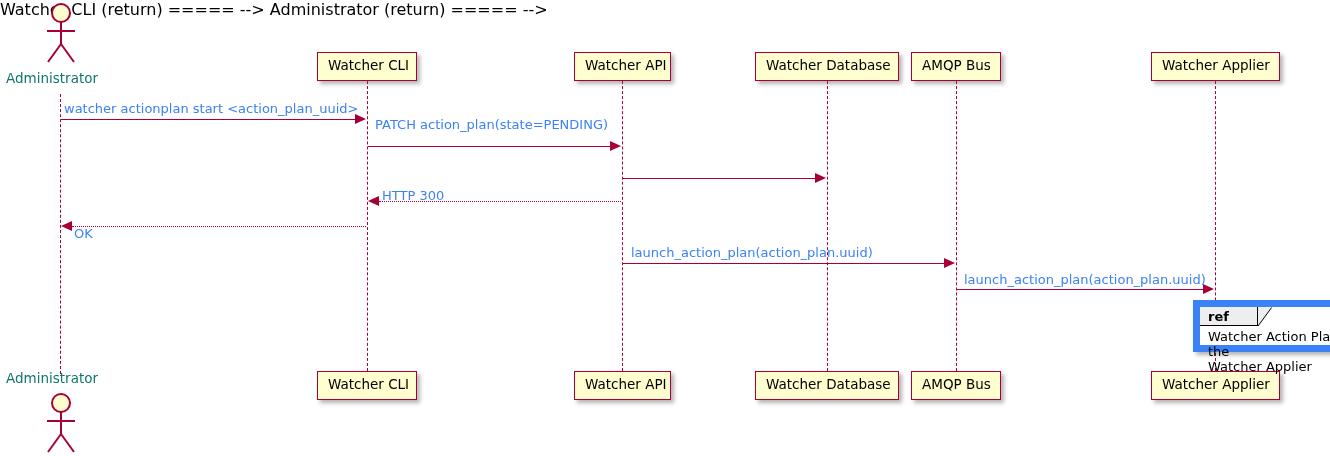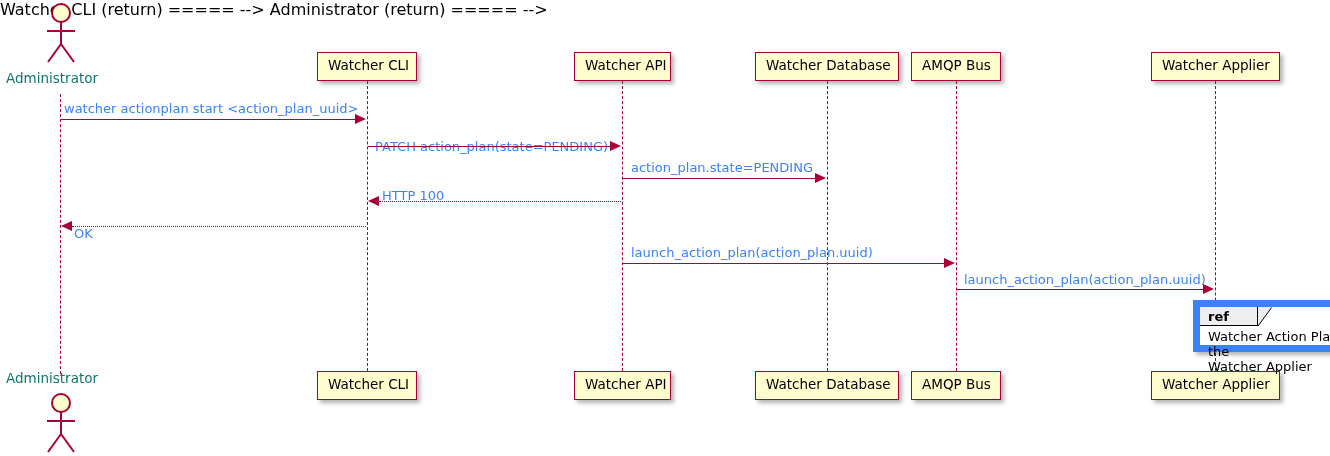--- a/index.html
+++ b/index.html
@@ -165,31 +165,30 @@
   <div class="participant" style="left:1151px; top:52px; width:129px;">
     <span>Watcher Applier</span>
   </div>
 
   
   <div class="msg-label" style="left:64px; top:101px;">watcher actionplan start &lt;action_plan_uuid&gt;</div>
   <div class="msg-line" style="left:61px; top:119px; width:295px;"></div>
   <div class="arrowhead right" style="left:355px; top:114px;"></div>
 
   
-  <div class="msg-label" style="left:375px; top:139px;">PATCH action_plan(state=PENDING)</div>
+  <div class="msg-label" style="left:375px; top:117px;">PATCH action_plan(state=PENDING)</div>
   <div class="msg-line" style="left:368px; top:146px; width:243px;"></div>
   <div class="arrowhead right" style="left:610px; top:141px;"></div>
 
   
-  <div class="msg-label" style="left:631px; top:160px;">action_plan.state=PENDING</div>
   <div class="msg-line" style="left:623px; top:178px; width:193px;"></div>
   <div class="arrowhead right" style="left:815px; top:173px;"></div>
 
    Watcher CLI (return) ===== --&gt;
-  <div class="msg-label" style="left:382px; top:188px;">HTTP 100</div>
+  <div class="msg-label" style="left:382px; top:188px;">HTTP 300</div>
   <div class="msg-line dotted" style="left:379px; top:201px; width:242px;"></div>
   <div class="arrowhead left" style="left:368px; top:196px;"></div>
 
    Administrator (return) ===== --&gt;
   <div class="msg-label" style="left:74px; top:226px;">OK</div>
   <div class="msg-line dotted" style="left:72px; top:226px; width:294px;"></div>
   <div class="arrowhead left" style="left:61px; top:221px;"></div>
 
   
   <div class="msg-label" style="left:631px; top:245px;">launch_action_plan(action_plan.uuid)</div>

